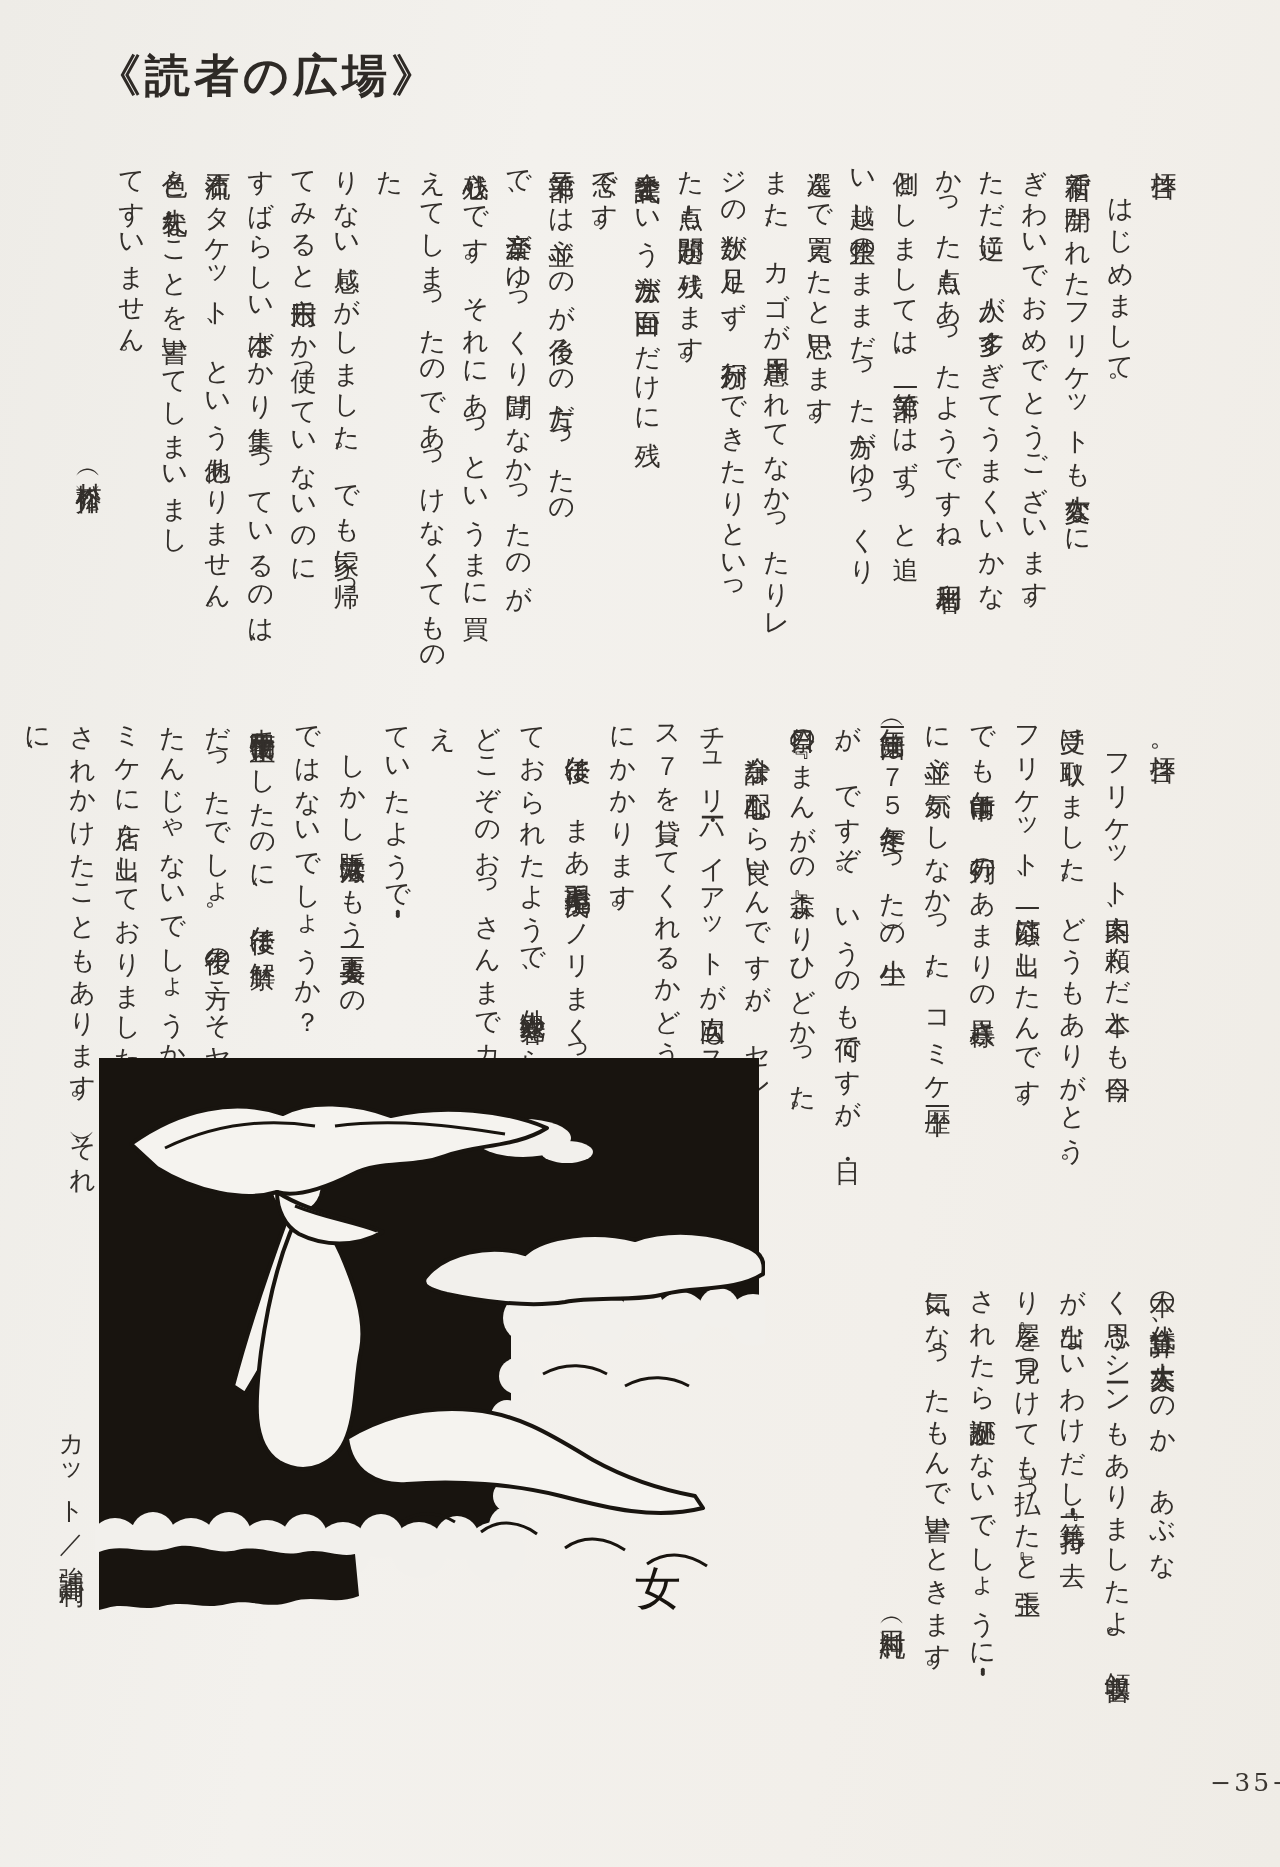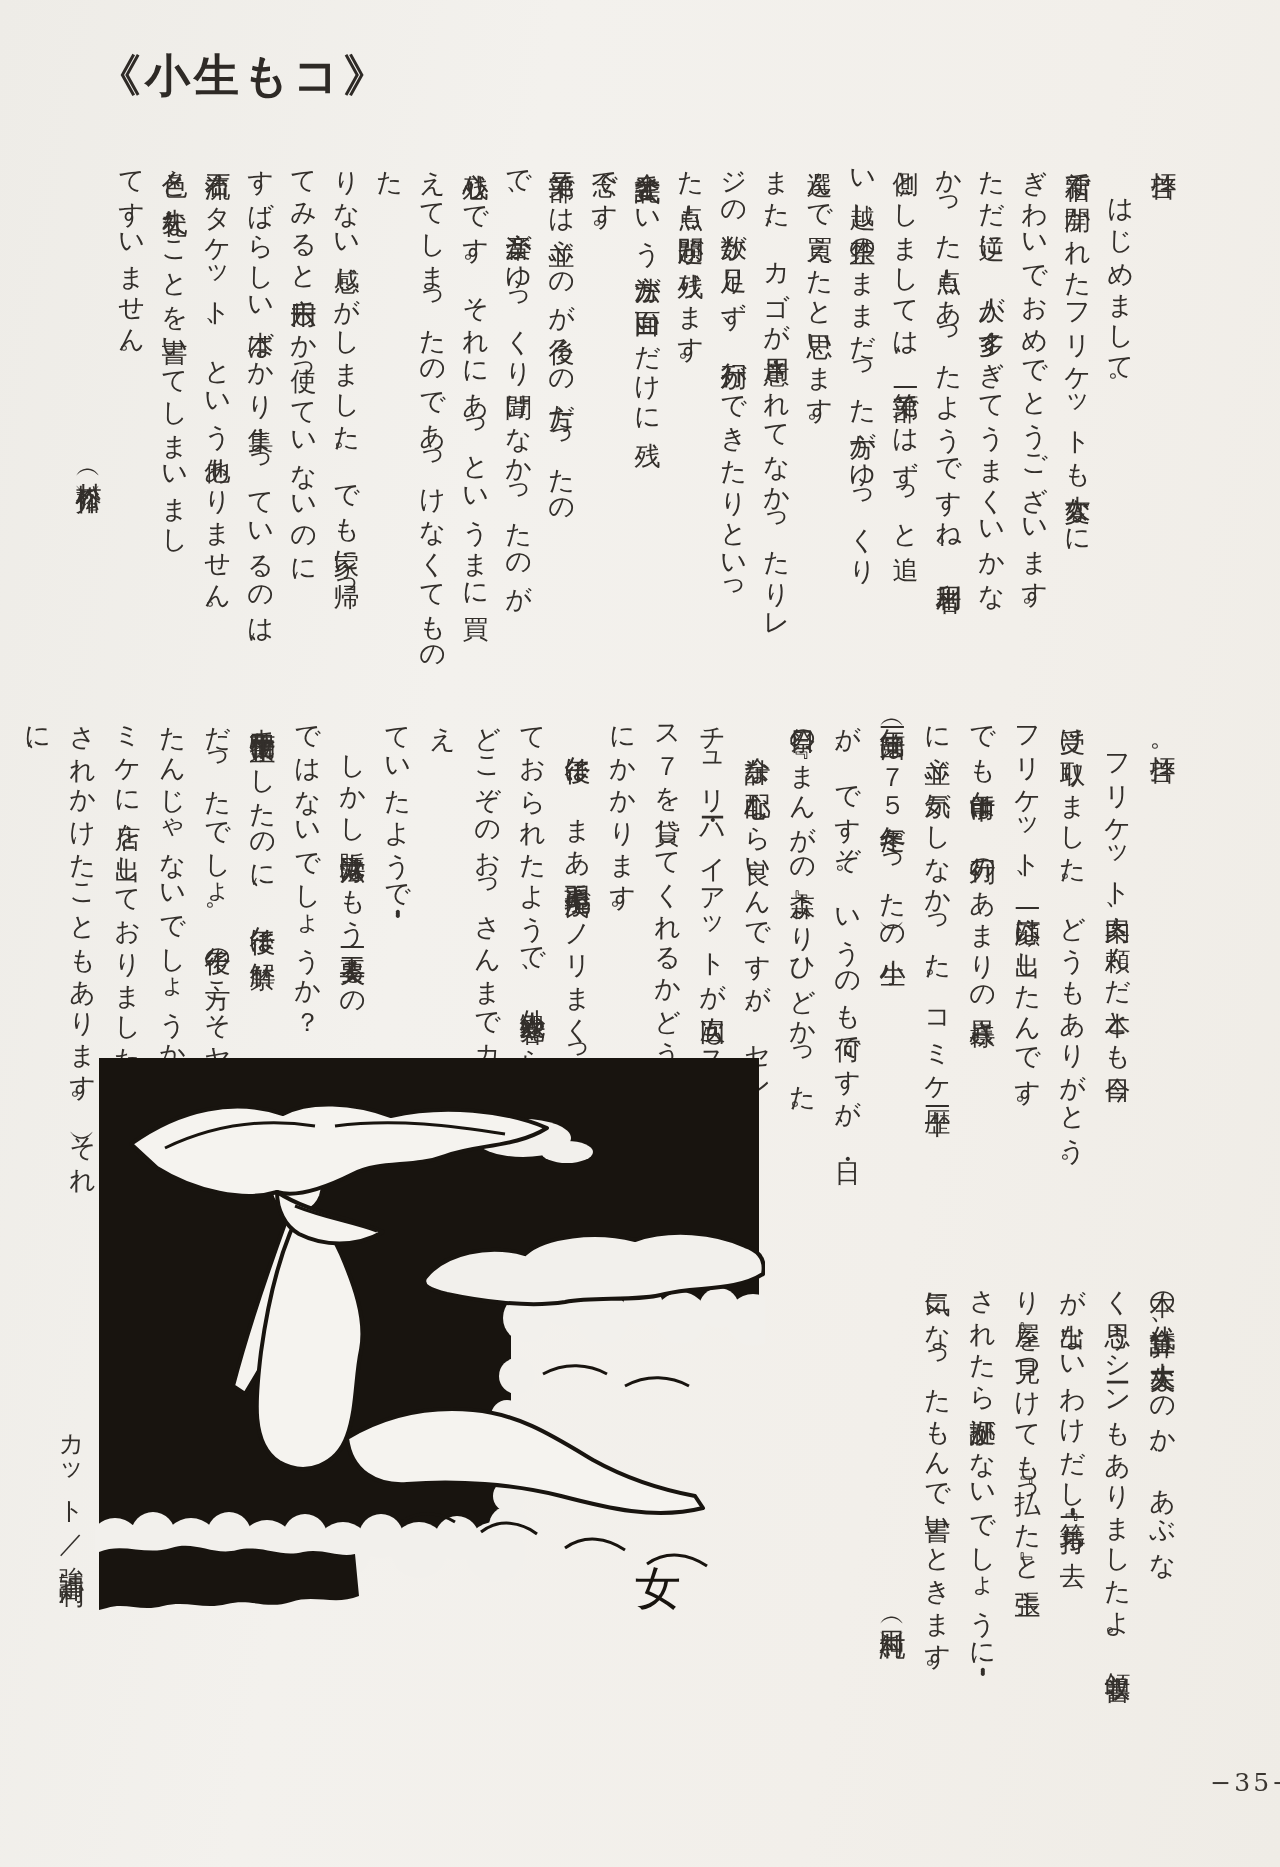--- a/index.html
+++ b/index.html
@@ -34,21 +34,21 @@
     position:absolute;top:1768px;left:16px;width:100%;
     text-align:right;font-size:25px;letter-spacing:3px;color:#3a3631;
   }
   .illustration{position:absolute;left:95px;top:1056px;width:670px;height:590px;}
 </style>
 </head>
 <body>
 
 <div class="paper">
 
-  <h1 class="title">《小生もコ》</h1>
+  <h1 class="title">《読者の広場》</h1>
 
   <div class="vblock letter1">拝啓
 　はじめまして。
 新宿で開かれたフリケットも大変なに
 ぎわいでおめでとうございます。
 ただ逆に、人が多すぎてうまくいかな
 かった点もあったようですね。利用者
 側としましては、第一部ではずっと追
 い越し禁止のままだった方がゆっくり
 選んで買えたと思います。

